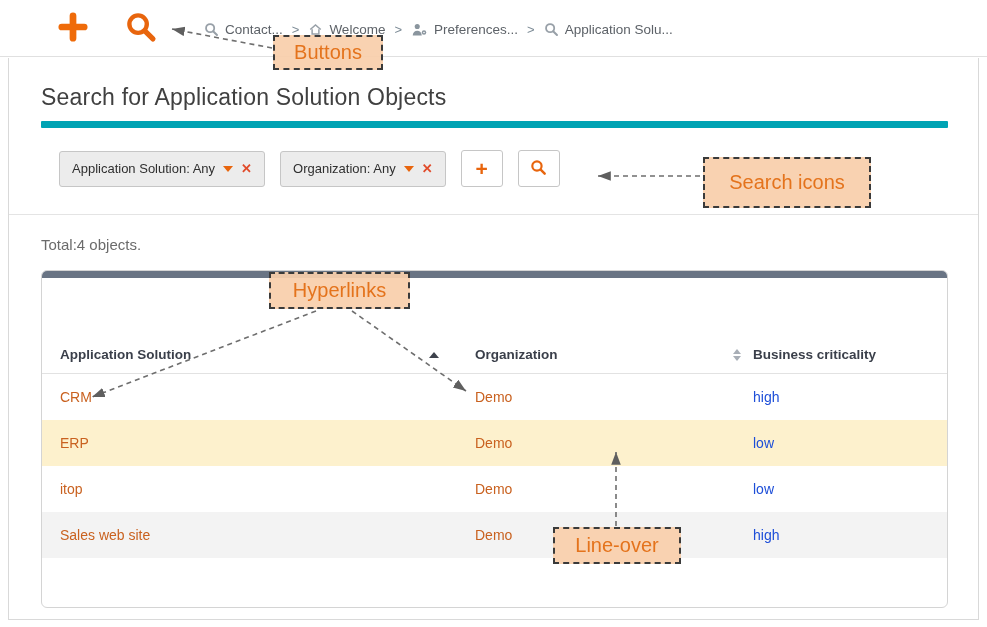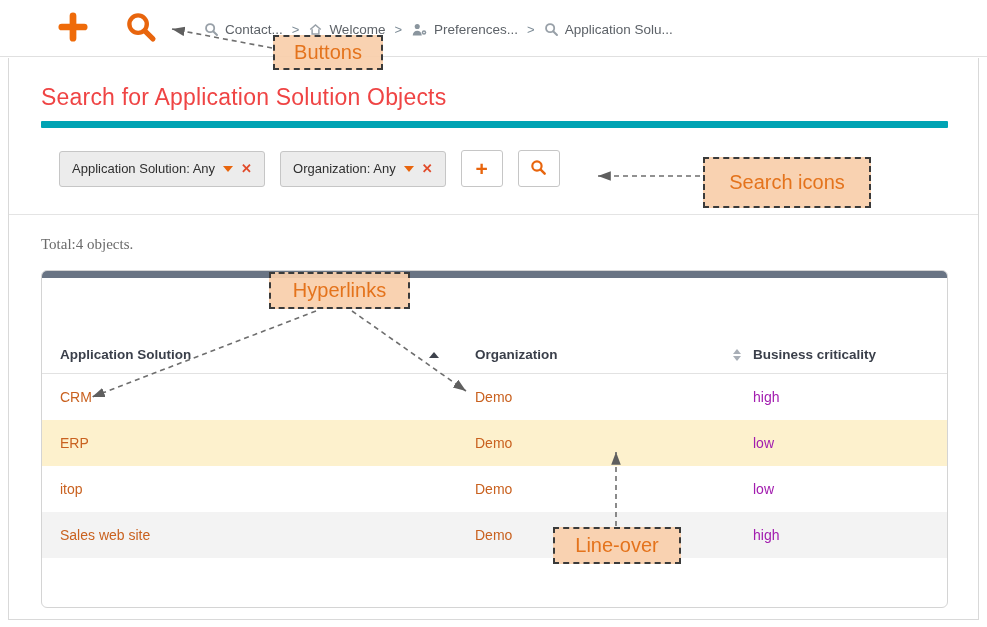--- a/index.html
+++ b/index.html
@@ -25,42 +25,42 @@
                 display:flex; align-items:center; gap:9px;
                 font-size:13.5px; color:#5d6268; white-space:nowrap; }
   .crumb { display:flex; align-items:center; gap:6px; cursor:pointer; }
   .crumb svg { display:block; }
   .crumb-sep { color:#7c8b96; font-size:13px; }
 
   
   .frame { position:absolute; top:58px; left:8px; width:971px; height:562px;
            background:#fff; border:1px solid #d9d9d9; border-top:none; }
   .page-title { position:absolute; left:32px; top:26px;
-                font-size:23px; font-weight:400; color:#ef4444; letter-spacing:.2px; }
+                font-size:23px; font-weight:400; color:#404040; letter-spacing:.2px; }
   .teal-bar { position:absolute; left:32px; right:30px; top:63px; height:7px;
               background:#00a3b4; border-radius:1px; }
 
   
   .filter-row { position:absolute; left:50px; top:92px; display:flex;
                 align-items:center; gap:15px; }
   .chip { display:inline-flex; align-items:center; gap:8px; height:36px;
           padding:0 12px; background:#ececec; border:1px solid #c6c6c6;
           border-radius:3px; font-size:13px; color:#2f2f2f; cursor:pointer; }
   .chip-caret { width:0; height:0; border-left:5px solid transparent;
                 border-right:5px solid transparent; border-top:6px solid #e8650d; }
   .chip-close { color:#e14b2a; font-weight:bold; font-size:13px; cursor:pointer; }
   .sq-btn { width:42px; height:37px; background:#fff; border:1px solid #c6c6c6;
             border-radius:3px; display:flex; align-items:center; justify-content:center;
             cursor:pointer; }
   .sq-btn.addc { font-size:21px; font-weight:bold; color:#e8650d; }
   .form-divider { position:absolute; left:0; right:0; top:156px;
                   border-top:1px solid #e4e4e4; }
 
   
-  .total-line { position:absolute; left:32px; top:178px; font-size:15px; color:#6b6b6b;font-family:Liberation Serif, serif; }
+  .total-line { position:absolute; left:32px; top:178px; font-size:15px; color:#6b6b6b; }
   .table-panel { position:absolute; left:32px; right:30px; top:212px; height:338px;
                  background:#fff; border:1px solid #d4d4d4; border-radius:6px;
                  overflow:hidden; }
   .table-accent { height:7px; background:#697484; }
   .thead, .trow { display:grid; grid-template-columns:415px 278px 1fr;
                   align-items:center; padding-left:18px; }
   .thead { margin-top:58px; height:38px; border-bottom:1px solid #e2e2e2;
            font-size:13.5px; font-weight:bold; color:#3a3f4a; }
   .th { display:flex; align-items:center; justify-content:space-between; cursor:pointer; }
   .th.c1 { padding-right:36px; }
@@ -69,21 +69,21 @@
               border-right:5px solid transparent; border-bottom:6px solid #3d424c; }
   .sort-both { display:flex; flex-direction:column; gap:2px; }
   .sort-both span { width:0; height:0; border-left:4px solid transparent;
                     border-right:4px solid transparent; display:block; }
   .sort-both .up   { border-bottom:5px solid #a8aeb6; }
   .sort-both .down { border-top:5px solid #a8aeb6; }
   .trow { height:46px; font-size:14px; cursor:pointer; }
   .trow a { color:#c9611f; text-decoration:none; cursor:pointer; }
   .row--hover { background:#fdf1cd; }
   .row--alt   { background:#f3f3f3; }
-  .crit { color:#a21caf; }
+  .crit { color:#1d4ed8; }
 
   
   .anno-overlay { position:absolute; inset:0; z-index:50; pointer-events:none; }
   .anno-box { position:absolute; z-index:51; background:rgba(249,207,171,.93);
               border:2px dashed #3a3a3a; color:#e4731c; font-size:20px;
               display:flex; align-items:center; justify-content:center;
               pointer-events:none; }
   .anno-buttons   { left:273px; top:35px;  width:110px; height:35px; }
   .anno-searchico { left:703px; top:157px; width:168px; height:51px; }
   .anno-hyperlink { left:269px; top:272px; width:141px; height:37px; }

